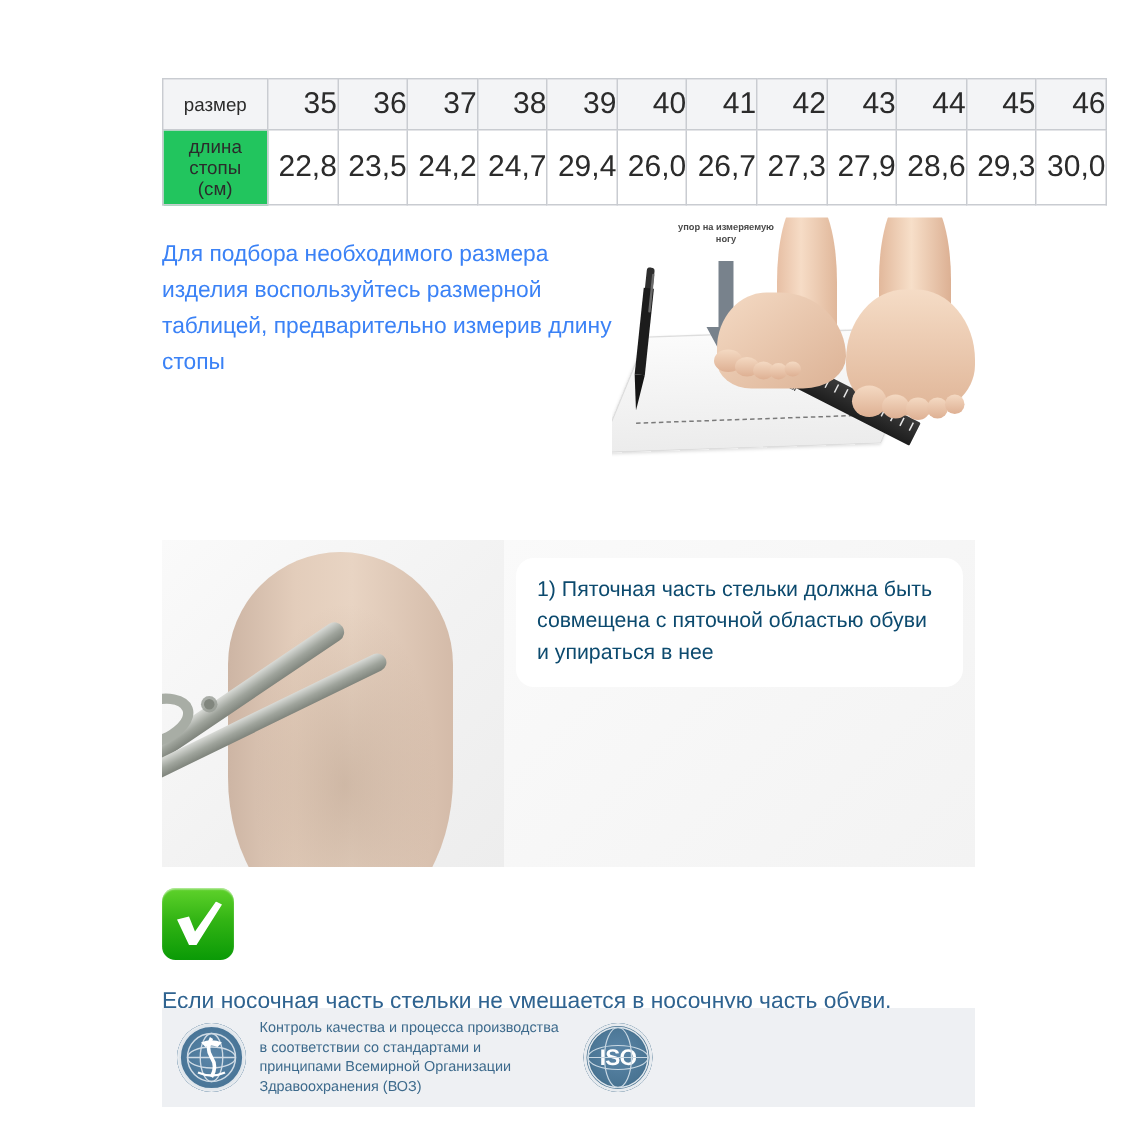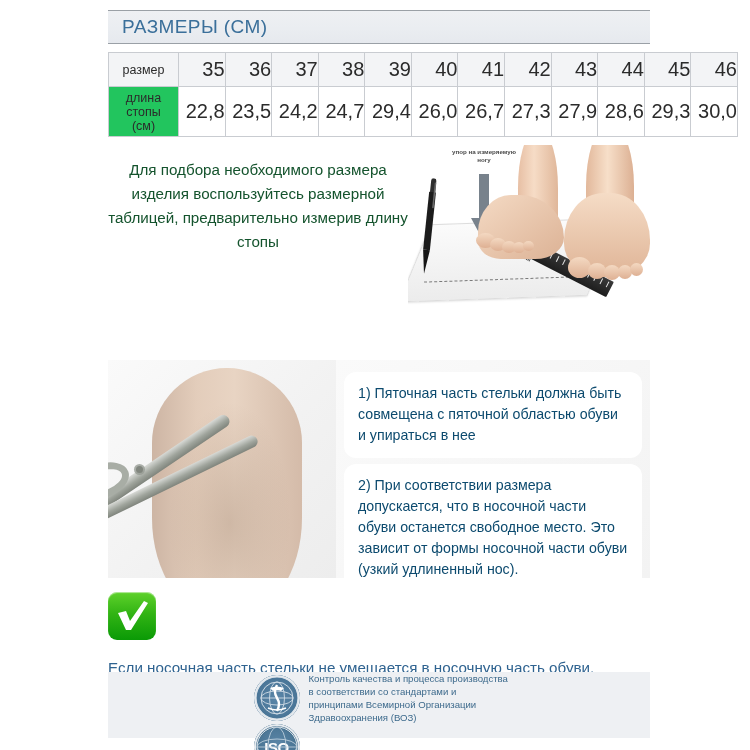--- a/index.html
+++ b/index.html
@@ -57,24 +57,23 @@
     background: #f3f4f6;
     padding: 2px 4px;
   }
   #size-table tr.val td.rowlabel { background: #22c55e; }
 
   
   #intro-text {
     position: absolute;
     left: 108px; top: 158px;
     width: 300px;
-    color: #14532d;
+    color: #3b82f6;
     font-size: 15.2px;
     line-height: 24px;
-    text-align: center;
   }
 
   
   #measure-illus {
     position: absolute;
     left: 408px; top: 145px;
     width: 245px; height: 160px;
     overflow: hidden;
   }
   #measure-illus .arrow-label {
@@ -248,21 +247,20 @@
   }
 
   
   #footer {
     position: absolute;
     left: 108px; top: 672px;
     width: 542px; height: 66px;
     background: #eef0f3;
     display: flex;
     align-items: center;
-    flex-direction: column;
   }
   .cert {
     display: flex; align-items: center; gap: 9px;
     padding: 0 6px 0 10px;
     width: 50%;
   }
   .cert-text {
     color: #3d6a8c;
     font-size: 9.6px;
     line-height: 13px;
@@ -284,23 +282,20 @@
   }
   .seal.iso .iso-word {
     color: #ffffff; font-size: 15px; font-weight: bold; letter-spacing: -.5px;
   }
 </style>
 </head>
 <body>
 
 <div id="page">
 
-  <div class="band" style="left:108px; top:10px; width:542px; height:34px;">
-    <span class="band-title">РАЗМЕРЫ (СМ)</span>
-  </div>
 
   <table id="size-table">
     <tbody>
       <tr class="hdr">
         <td class="rowlabel">размер</td>
         <td>35</td>
         <td>36</td>
         <td>37</td>
         <td>38</td>
         <td>39</td>
@@ -400,21 +395,20 @@
   <div id="insole-photo">
     <div class="insole"></div>
     <div class="blade b1"></div>
     <div class="blade b2"></div>
     <div class="handle"></div>
     <div class="pivot"></div>
   </div>
 
   <div id="rules-area">
     <div class="bubble b1">1) Пяточная часть стельки должна быть совмещена с пяточной областью обуви и упираться в нее</div>
-    <div class="bubble b2">2) При соответствии размера допускается, что в носочной части обуви останется свободное место. Это зависит от формы носочной части обуви (узкий удлиненный нос).</div>
   </div>
 
   <div id="notice">
     <div id="check-badge">
       <div class="mark">
         <svg width="34" height="30" viewBox="0 0 34 30">
           <polygon points="3,12 11,10 15,20 29,0 33,2 16,29 11,29" fill="#ffffff"></polygon>
         </svg>
       </div>
     </div>

